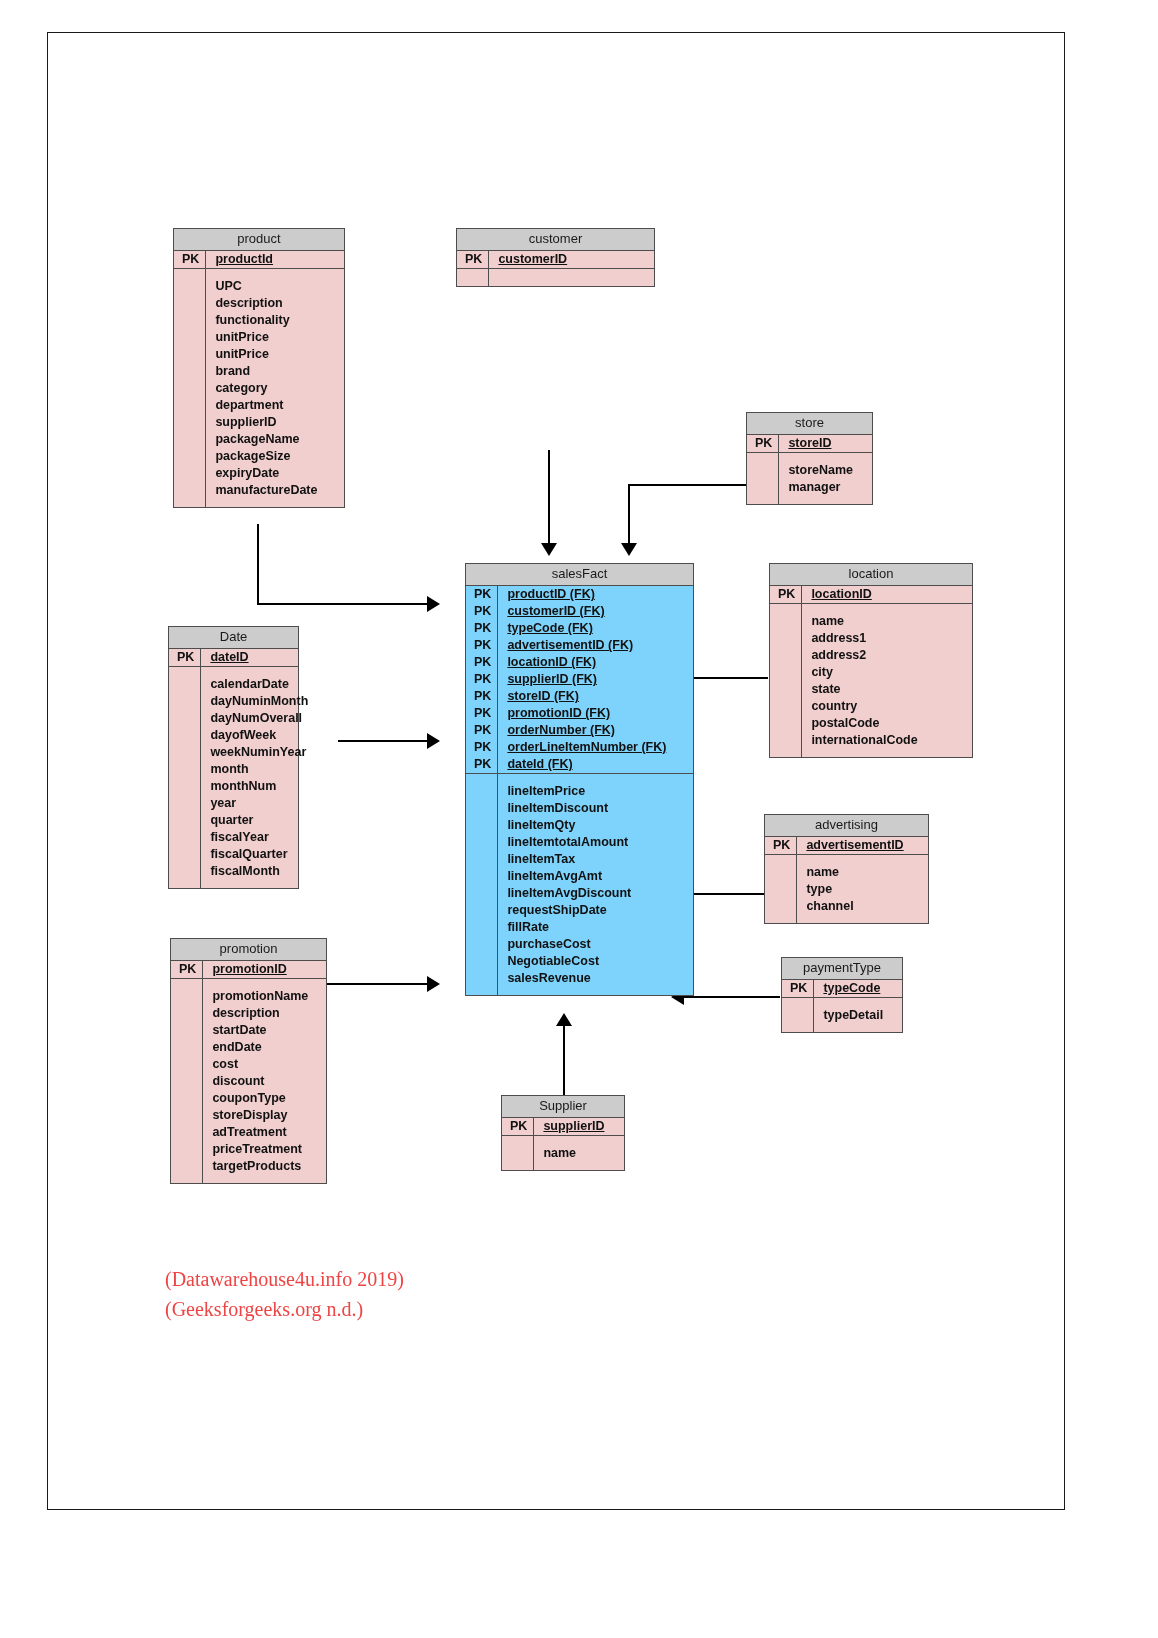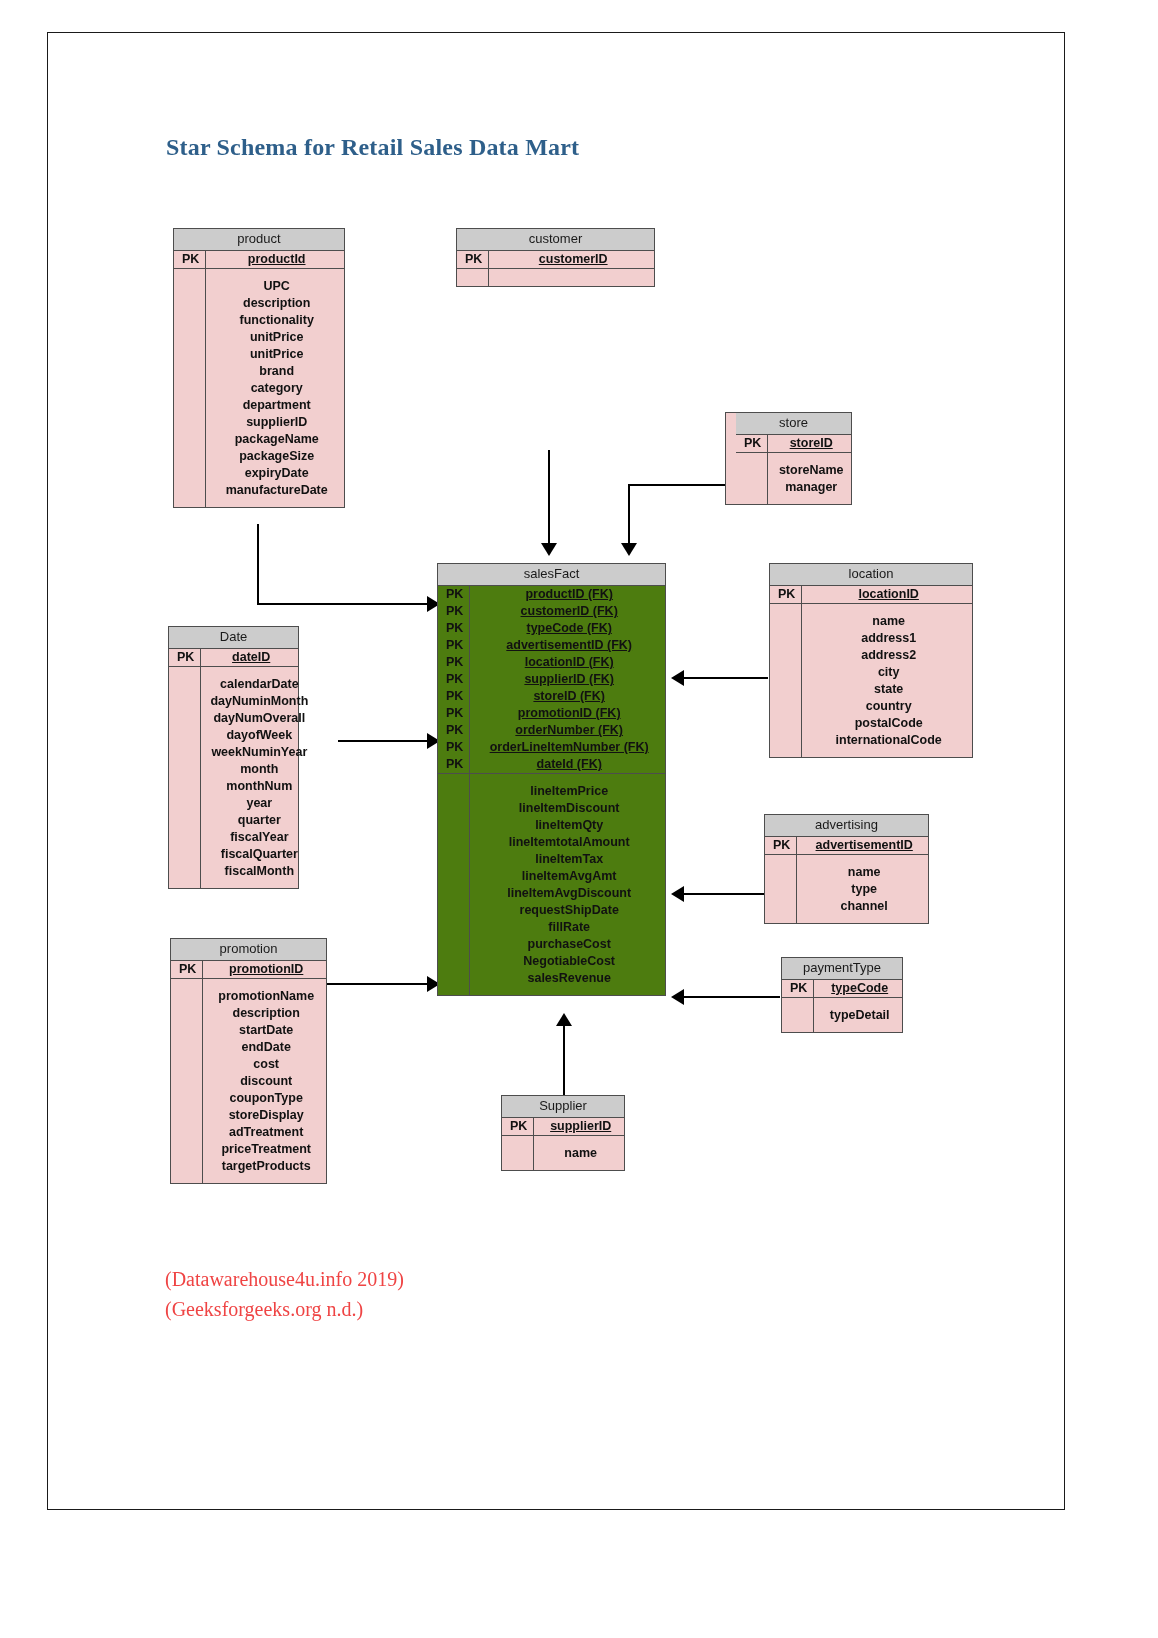--- a/index.html
+++ b/index.html
@@ -60,21 +60,20 @@
     border-bottom: 1px solid #4d4d4d;
     text-align: center;
     font-size: 13px;
     color: #1a1a1a;
     line-height: 20px;
     height: 21px;
     font-family: "Liberation Sans", sans-serif;
   }
   .entity .ent-body {
     display: block;
-    text-align: center;
   }
   .row-group {
     display: flex;
     align-items: stretch;
   }
   .pk-col {
     flex: 0 0 auto;
     box-sizing: border-box;
     border-right: 1px solid #4d4d4d;
     padding: 0 6px 0 8px;
@@ -103,21 +102,21 @@
     color: #2b2b2b;
   }
   .fld.key {
     text-decoration: underline;
   }
   .attr-section .pk-col { color: transparent; }
   .pad-top { height: 9px; }
   .pad-bot { height: 8px; }
 
   
-  .entity.fact { background: #4d7c0f; }
+  .entity.fact { background: #7dd3fc; margin-left: 28px; }
   .entity.fact .ent-title { background: #cccccc; }
 
   
   .conn {
     position: absolute;
     background: #000000;
   }
   .conn.h { height: 2px; }
   .conn.v { width: 2px; }
   .arrow {
@@ -145,21 +144,20 @@
     border-bottom: 13px solid #000000;
   }
 </style>
 </head>
 <body>
 
 <div id="page">
 
   <div id="page-border"></div>
 
-  <div id="title">Star Schema for Retail Sales Data Mart</div>
 
   <div class="conn v" style="left:257px; top:524px; height:80px;"></div>
   <div class="conn h" style="left:257px; top:603px; width:172px;"></div>
   <div class="arrow right" style="left:427px; top:596px;"></div>
 
   <div class="conn v" style="left:548px; top:450px; height:94px;"></div>
   <div class="arrow down" style="left:541px; top:543px;"></div>
 
   <div class="conn h" style="left:628px; top:484px; width:140px;"></div>
   <div class="conn v" style="left:628px; top:484px; height:60px;"></div>
@@ -223,21 +221,21 @@
         <div class="field-col">
           <div class="fld key">customerID</div>
         </div>
       </div>
       <div class="row-group attr-section">
         <div class="pk-col">PK</div>
       </div>
     </div>
   </div>
 
-  <div class="entity" style="left:725px; top:412px; width:127px;padding-left:10px;">
+  <div class="entity" style="left:746px; top:412px; width:127px;">
     <div class="ent-title">store</div>
     <div class="ent-body">
       <div class="row-group key-section">
         <div class="pk-col">PK</div>
         <div class="field-col">
           <div class="fld key">storeID</div>
         </div>
       </div>
       <div class="row-group attr-section">
         <div class="pk-col">PK</div>

